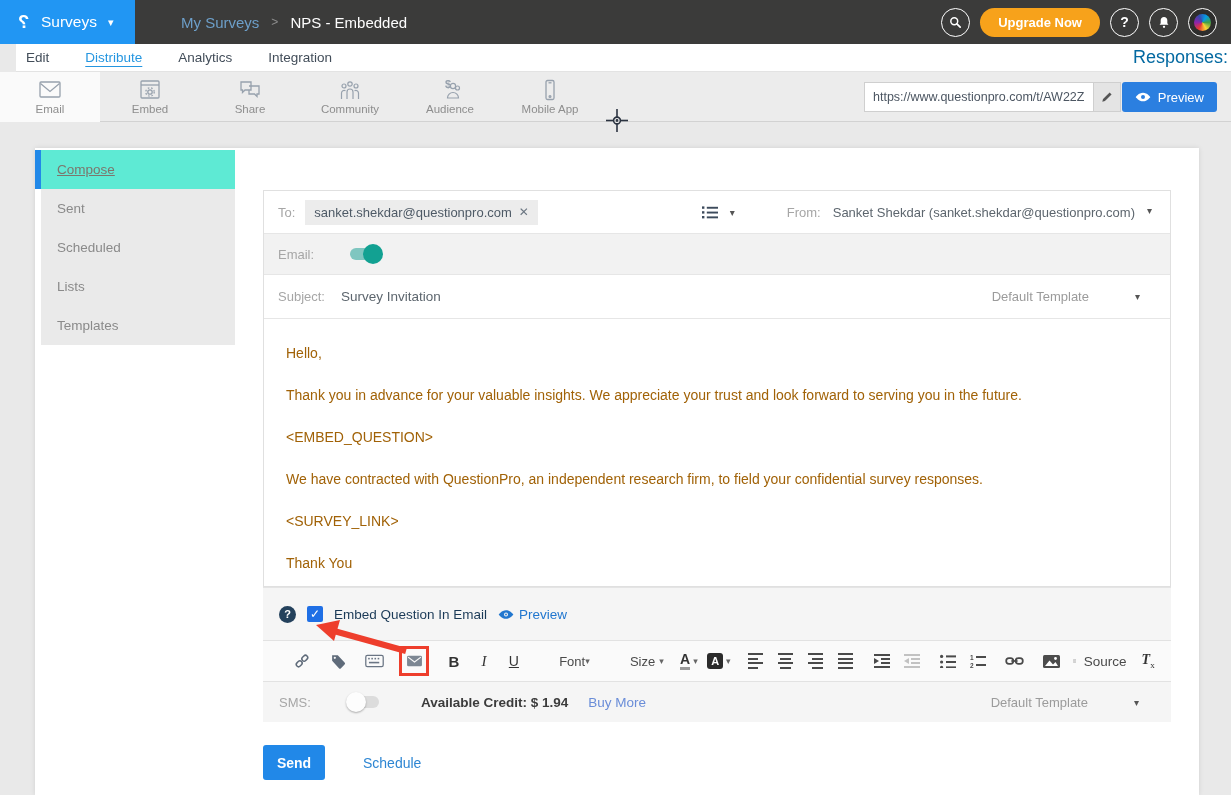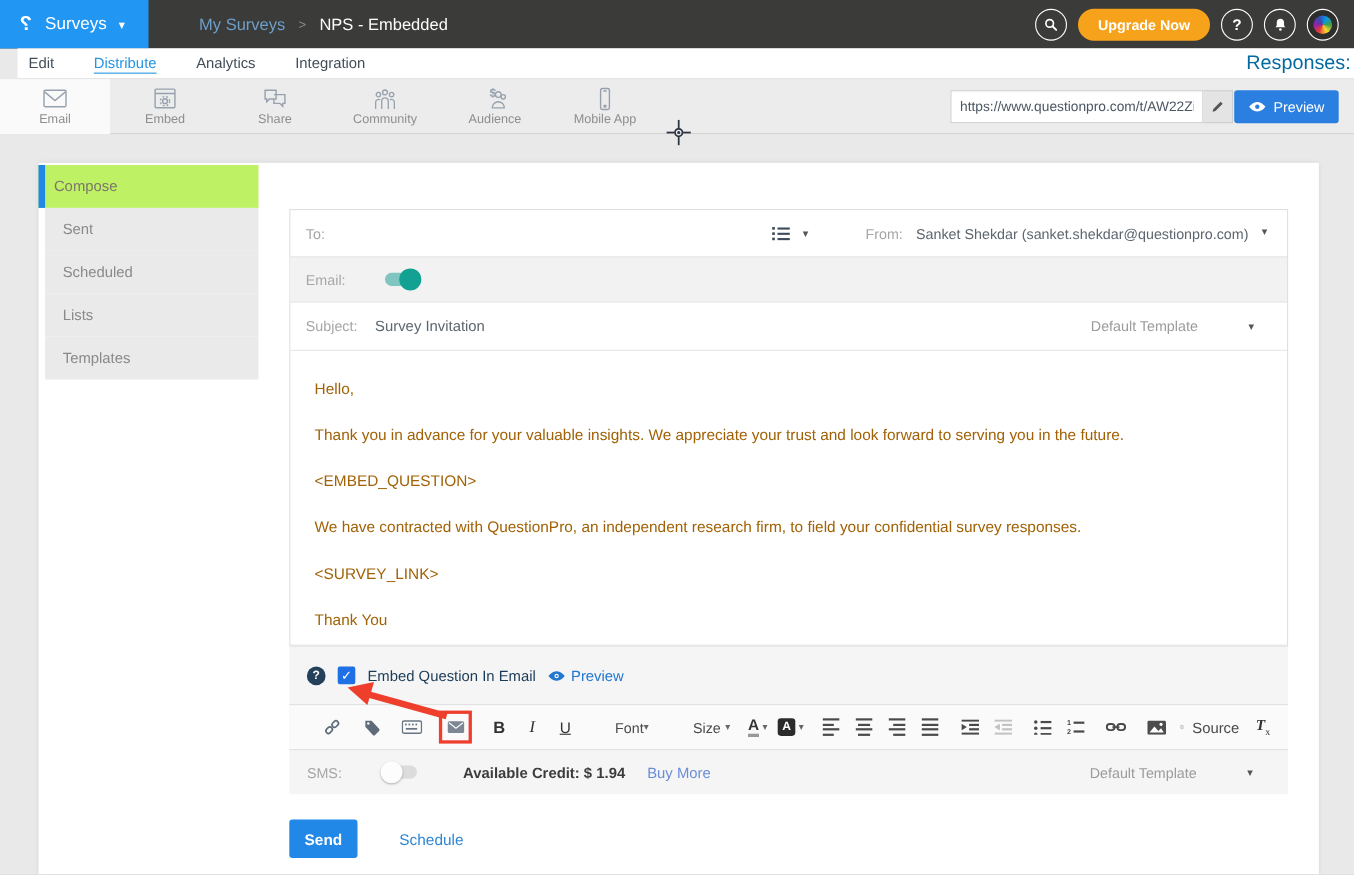--- a/index.html
+++ b/index.html
@@ -37,21 +37,21 @@
   .urlwrap input { width:230px; height:30px; border:1px solid #cfcfcf; background:#fff; padding:0 8px; font-size:12.5px; color:#4c5662; font-family:inherit; outline:none; }
   .pencilbtn { width:27px; height:30px; background:#e4e4e4; border:1px solid #cfcfcf; border-left:none; display:flex; align-items:center; justify-content:center; cursor:pointer; }
   .previewbtn { position:absolute; right:14px; top:10px; height:30px; padding:0 13px; background:#2b7fe0; border:none; border-radius:3px; color:#fff; font-size:13px; display:flex; align-items:center; gap:7px; cursor:pointer; font-family:inherit; }
 
   
   .content { position:absolute; left:0; top:122px; width:1231px; height:673px; background:#e9e9e9; }
   .card { position:absolute; left:35px; top:26px; width:1164px; height:647px; background:#fff; box-shadow:0 0 5px rgba(0,0,0,.10); }
 
   .side { position:absolute; left:0; top:2px; width:200px; }
   .sitem { height:39px; line-height:39px; padding-left:16px; font-size:13.5px; color:#8a8a8a; background:#eaeaea; margin-left:6px; cursor:pointer; }
-  .sitem.active { background:#bef264; margin-left:0; border-left:6px solid #2188e8; padding-left:8px; color:#7c766d; }
+  .sitem.active { background:#5eead4; margin-left:0; border-left:6px solid #2188e8; padding-left:16px; color:#7c766d;text-decoration:underline; }
 
   .form { position:absolute; left:228px; top:42px; width:908px; }
   .formbox { border:1px solid #e0e0e0; }
   .row { display:flex; align-items:center; padding:0 14px; }
   .lab { color:#a6a6a6; font-size:13px; }
   .to-row { height:42px; }
   .chip { margin-left:10px; background:#ececec; padding:5px 9px; font-size:13px; color:#4e5a66; display:flex; align-items:center; gap:7px; }
   .chip .x { color:#6b7682; font-size:12px; cursor:pointer; }
   .listbtn { margin-left:auto; display:flex; align-items:center; gap:10px; cursor:pointer; }
   .listbtn .caret, .fromgrp .caret, .tpl .caret { color:#555; font-size:10px; }
@@ -245,20 +245,24 @@
         <div class="sitem">Scheduled</div>
         <div class="sitem">Lists</div>
         <div class="sitem">Templates</div>
       </aside>
 
       <div class="form">
         <div class="formbox">
 
           <div class="row to-row">
             <span class="lab">To:</span>
+            <span class="chip">
+              <span>sanket.shekdar@questionpro.com</span>
+              <span class="x">✕</span>
+            </span>
             <span class="listbtn">
               <svg class="icon" width="20" height="16" viewBox="0 0 24 20">
                 <g fill="#3d4b5c">
                   <rect x="2" y="3" width="3" height="3"></rect>
                     <rect x="2" y="9" width="3" height="3"></rect>
                     <rect x="2" y="15" width="3" height="3"></rect>
                   <rect x="8" y="3.5" width="14" height="2.4"></rect>
                     <rect x="8" y="9.5" width="14" height="2.4"></rect>
                     <rect x="8" y="15.5" width="14" height="2.4"></rect>
                 </g>

